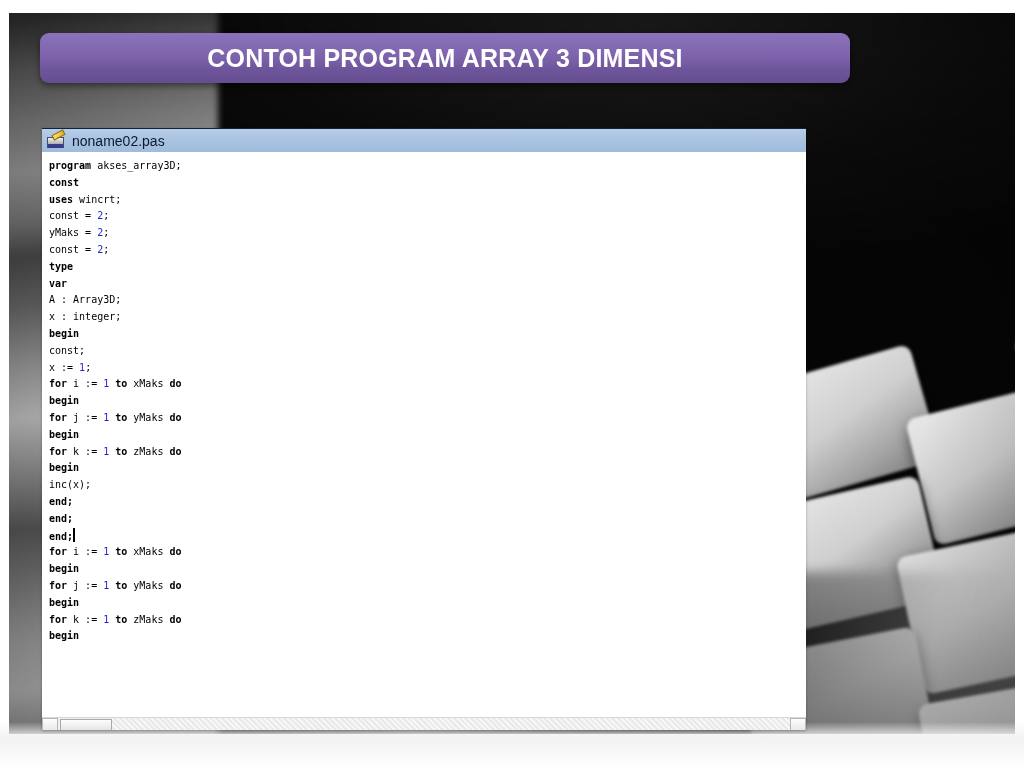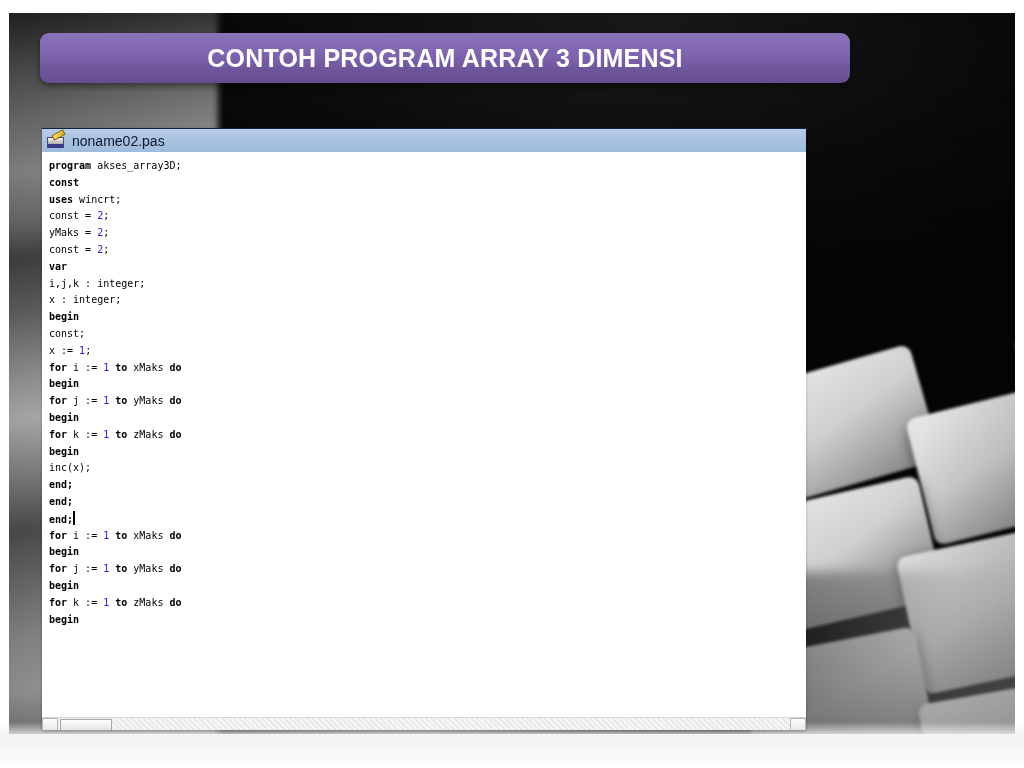--- a/index.html
+++ b/index.html
@@ -278,22 +278,23 @@
     </div>
 
     <div id="editor-body">
       <div id="code-lines">
           <div class="code-line"><span class="kw">program</span><span> akses_array3D;</span></div>
           <div class="code-line"><span class="kw">const</span></div>
           <div class="code-line"><span class="kw">uses</span><span> wincrt;</span></div>
           <div class="code-line"><span>const = </span><span class="num">2</span><span>;</span></div>
           <div class="code-line"><span>yMaks = </span><span class="num">2</span><span>;</span></div>
           <div class="code-line"><span>const = </span><span class="num">2</span><span>;</span></div>
+          <div class="code-line"><span class="kw">type</span></div>
           <div class="code-line"><span class="kw">var</span></div>
-          <div class="code-line"><span>i,j,k : integer;</span></div>
+          <div class="code-line"><span>A : Array3D;</span></div>
           <div class="code-line"><span>x : integer;</span></div>
           <div class="code-line"><span class="kw">begin</span></div>
           <div class="code-line"><span>const;</span></div>
           <div class="code-line"><span>x := </span><span class="num">1</span><span>;</span></div>
           <div class="code-line"><span class="kw">for</span><span> i := </span><span class="num">1</span><span> </span><span class="kw">to</span><span> xMaks </span><span class="kw">do</span></div>
           <div class="code-line"><span class="kw">begin</span></div>
           <div class="code-line"><span class="kw">for</span><span> j := </span><span class="num">1</span><span> </span><span class="kw">to</span><span> yMaks </span><span class="kw">do</span></div>
           <div class="code-line"><span class="kw">begin</span></div>
           <div class="code-line"><span class="kw">for</span><span> k := </span><span class="num">1</span><span> </span><span class="kw">to</span><span> zMaks </span><span class="kw">do</span></div>
           <div class="code-line"><span class="kw">begin</span></div>

